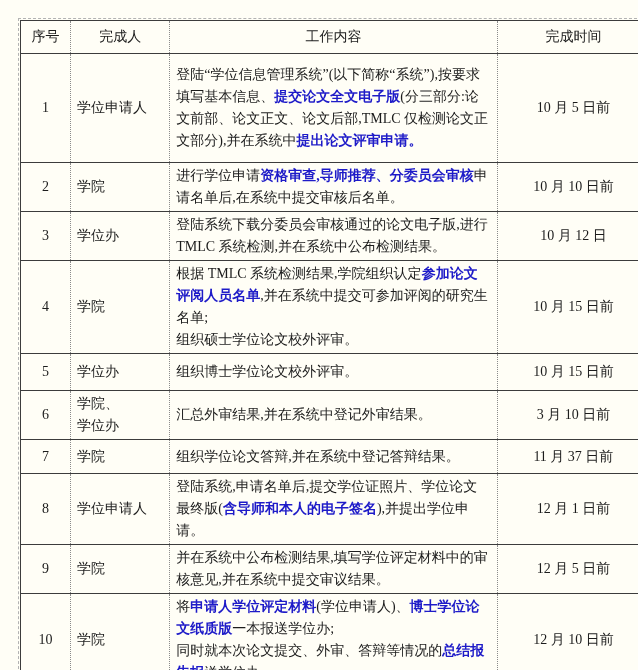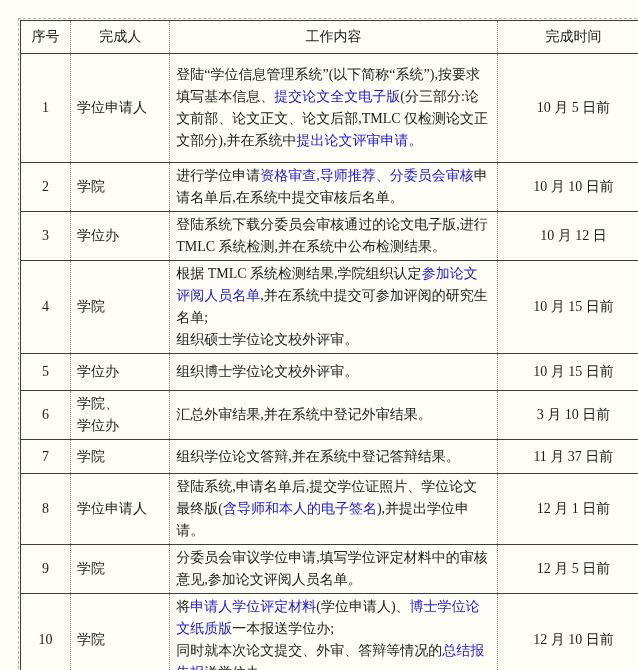--- a/index.html
+++ b/index.html
@@ -47,21 +47,21 @@
   tbody tr:nth-child(5){height:37px;}
   tbody tr:nth-child(6){height:41px;}
   tbody tr:nth-child(7){height:34px;}
   tbody tr:nth-child(8){height:63px;}
   tbody tr:nth-child(9){height:45px;}
   tbody tr:nth-child(10){height:82px;}
   tbody tr:nth-child(11){height:44px;}
   .c{text-align:center;}
   .l{text-align:left;}
   .owner{white-space:pre-line;text-align:left;}
-  .em{color:var(--accent,#1e1bc8);font-weight:normal;}
+  .em{color:var(--accent,#1e1bc8);font-weight:bold;}
 </style>
 </head>
 <body>
 
 <div class="frame">
   <table>
     <colgroup>
       <col class="c-no">
         <col class="c-owner">
         <col class="c-content">
@@ -121,21 +121,21 @@
         </tr>
         <tr>
           <td class="c">8</td>
           <td class="owner">学位申请人</td>
           <td class="l"><span>登陆系统,申请名单后,提交学位证照片、学位论文最终版(</span><span class="em">含导师和本人的电子签名</span><span>),并提出学位申请。</span></td>
           <td class="c">12 月 1 日前</td>
         </tr>
         <tr>
           <td class="c">9</td>
           <td class="owner">学院</td>
-          <td class="l"><span>分委员会审议学位申请,填写学位评定材料中的审核意见,参加论文评阅人员名单。</span></td>
+          <td class="l"><span>并在系统中公布检测结果,填写学位评定材料中的审核意见,并在系统中提交审议结果。</span></td>
           <td class="c">12 月 5 日前</td>
         </tr>
         <tr>
           <td class="c">10</td>
           <td class="owner">学院</td>
           <td class="l"><span>将</span><span class="em">申请人学位评定材料</span><span>(学位申请人)、</span><span class="em">博士学位论文纸质版</span><span>一本报送学位办;</span><br><span>同时就本次论文提交、外审、答辩等情况的</span><span class="em">总结报告报</span><span>送学位办。</span></td>
           <td class="c">12 月 10 日前</td>
         </tr>
       </tbody>
   </table>

